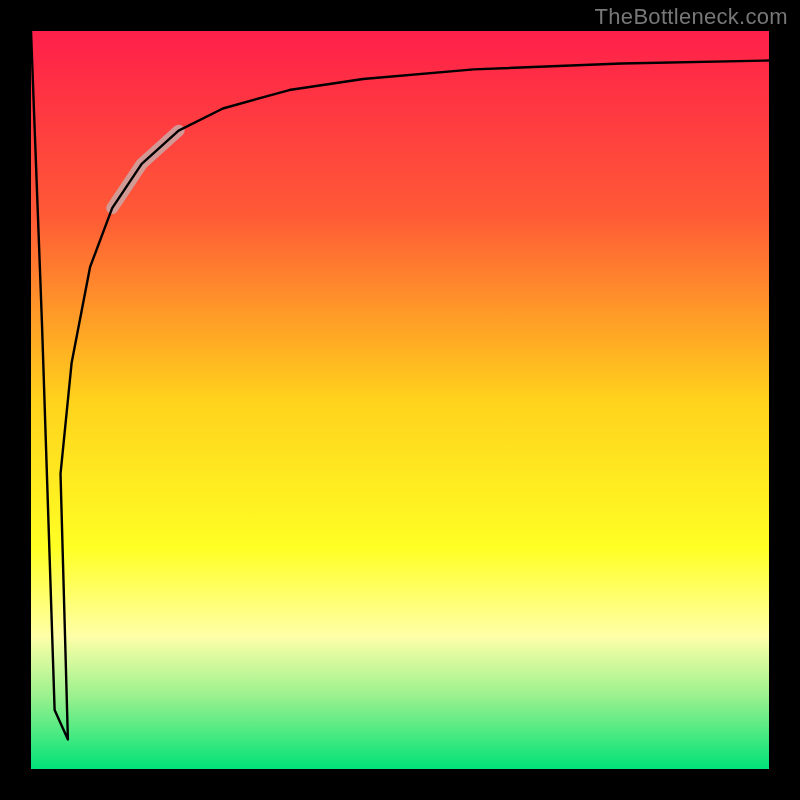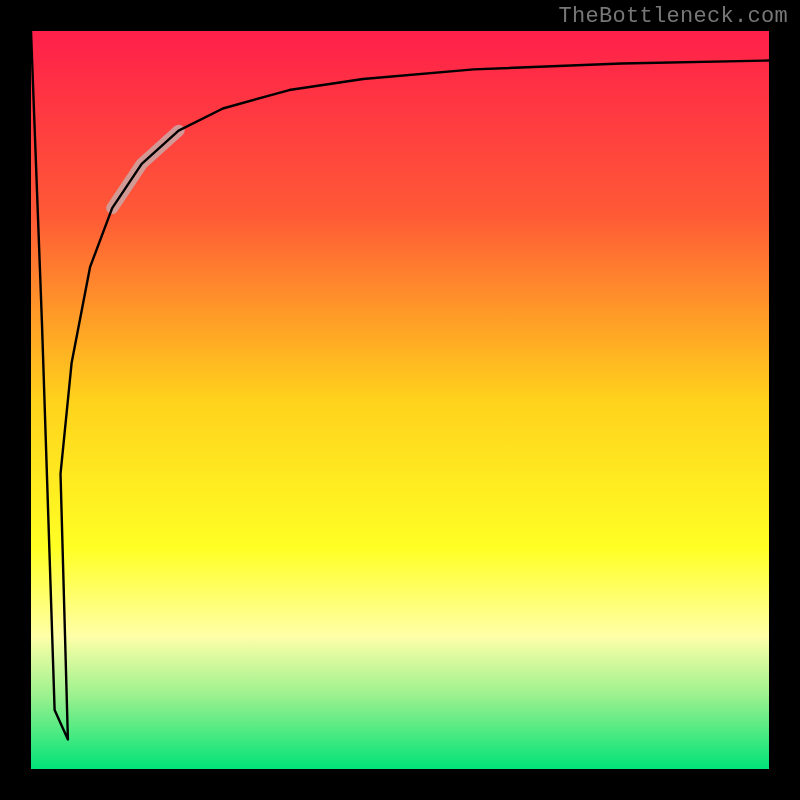--- a/index.html
+++ b/index.html
@@ -16,21 +16,21 @@
     width: 800px;
     height: 800px;
   }
   .watermark {
     position: absolute;
     top: 4px;
     right: 12px;
     color: #777777;
     font-size: 22px;
     letter-spacing: 0.3px;
-    font-family: Liberation Mono, monospace;
+    font-family: Liberation Sans, sans-serif;
     user-select: none;
   }
   svg {
     display: block;
   }
 </style>
 </head>
 <body>
 
 <div class="chart-wrap">

